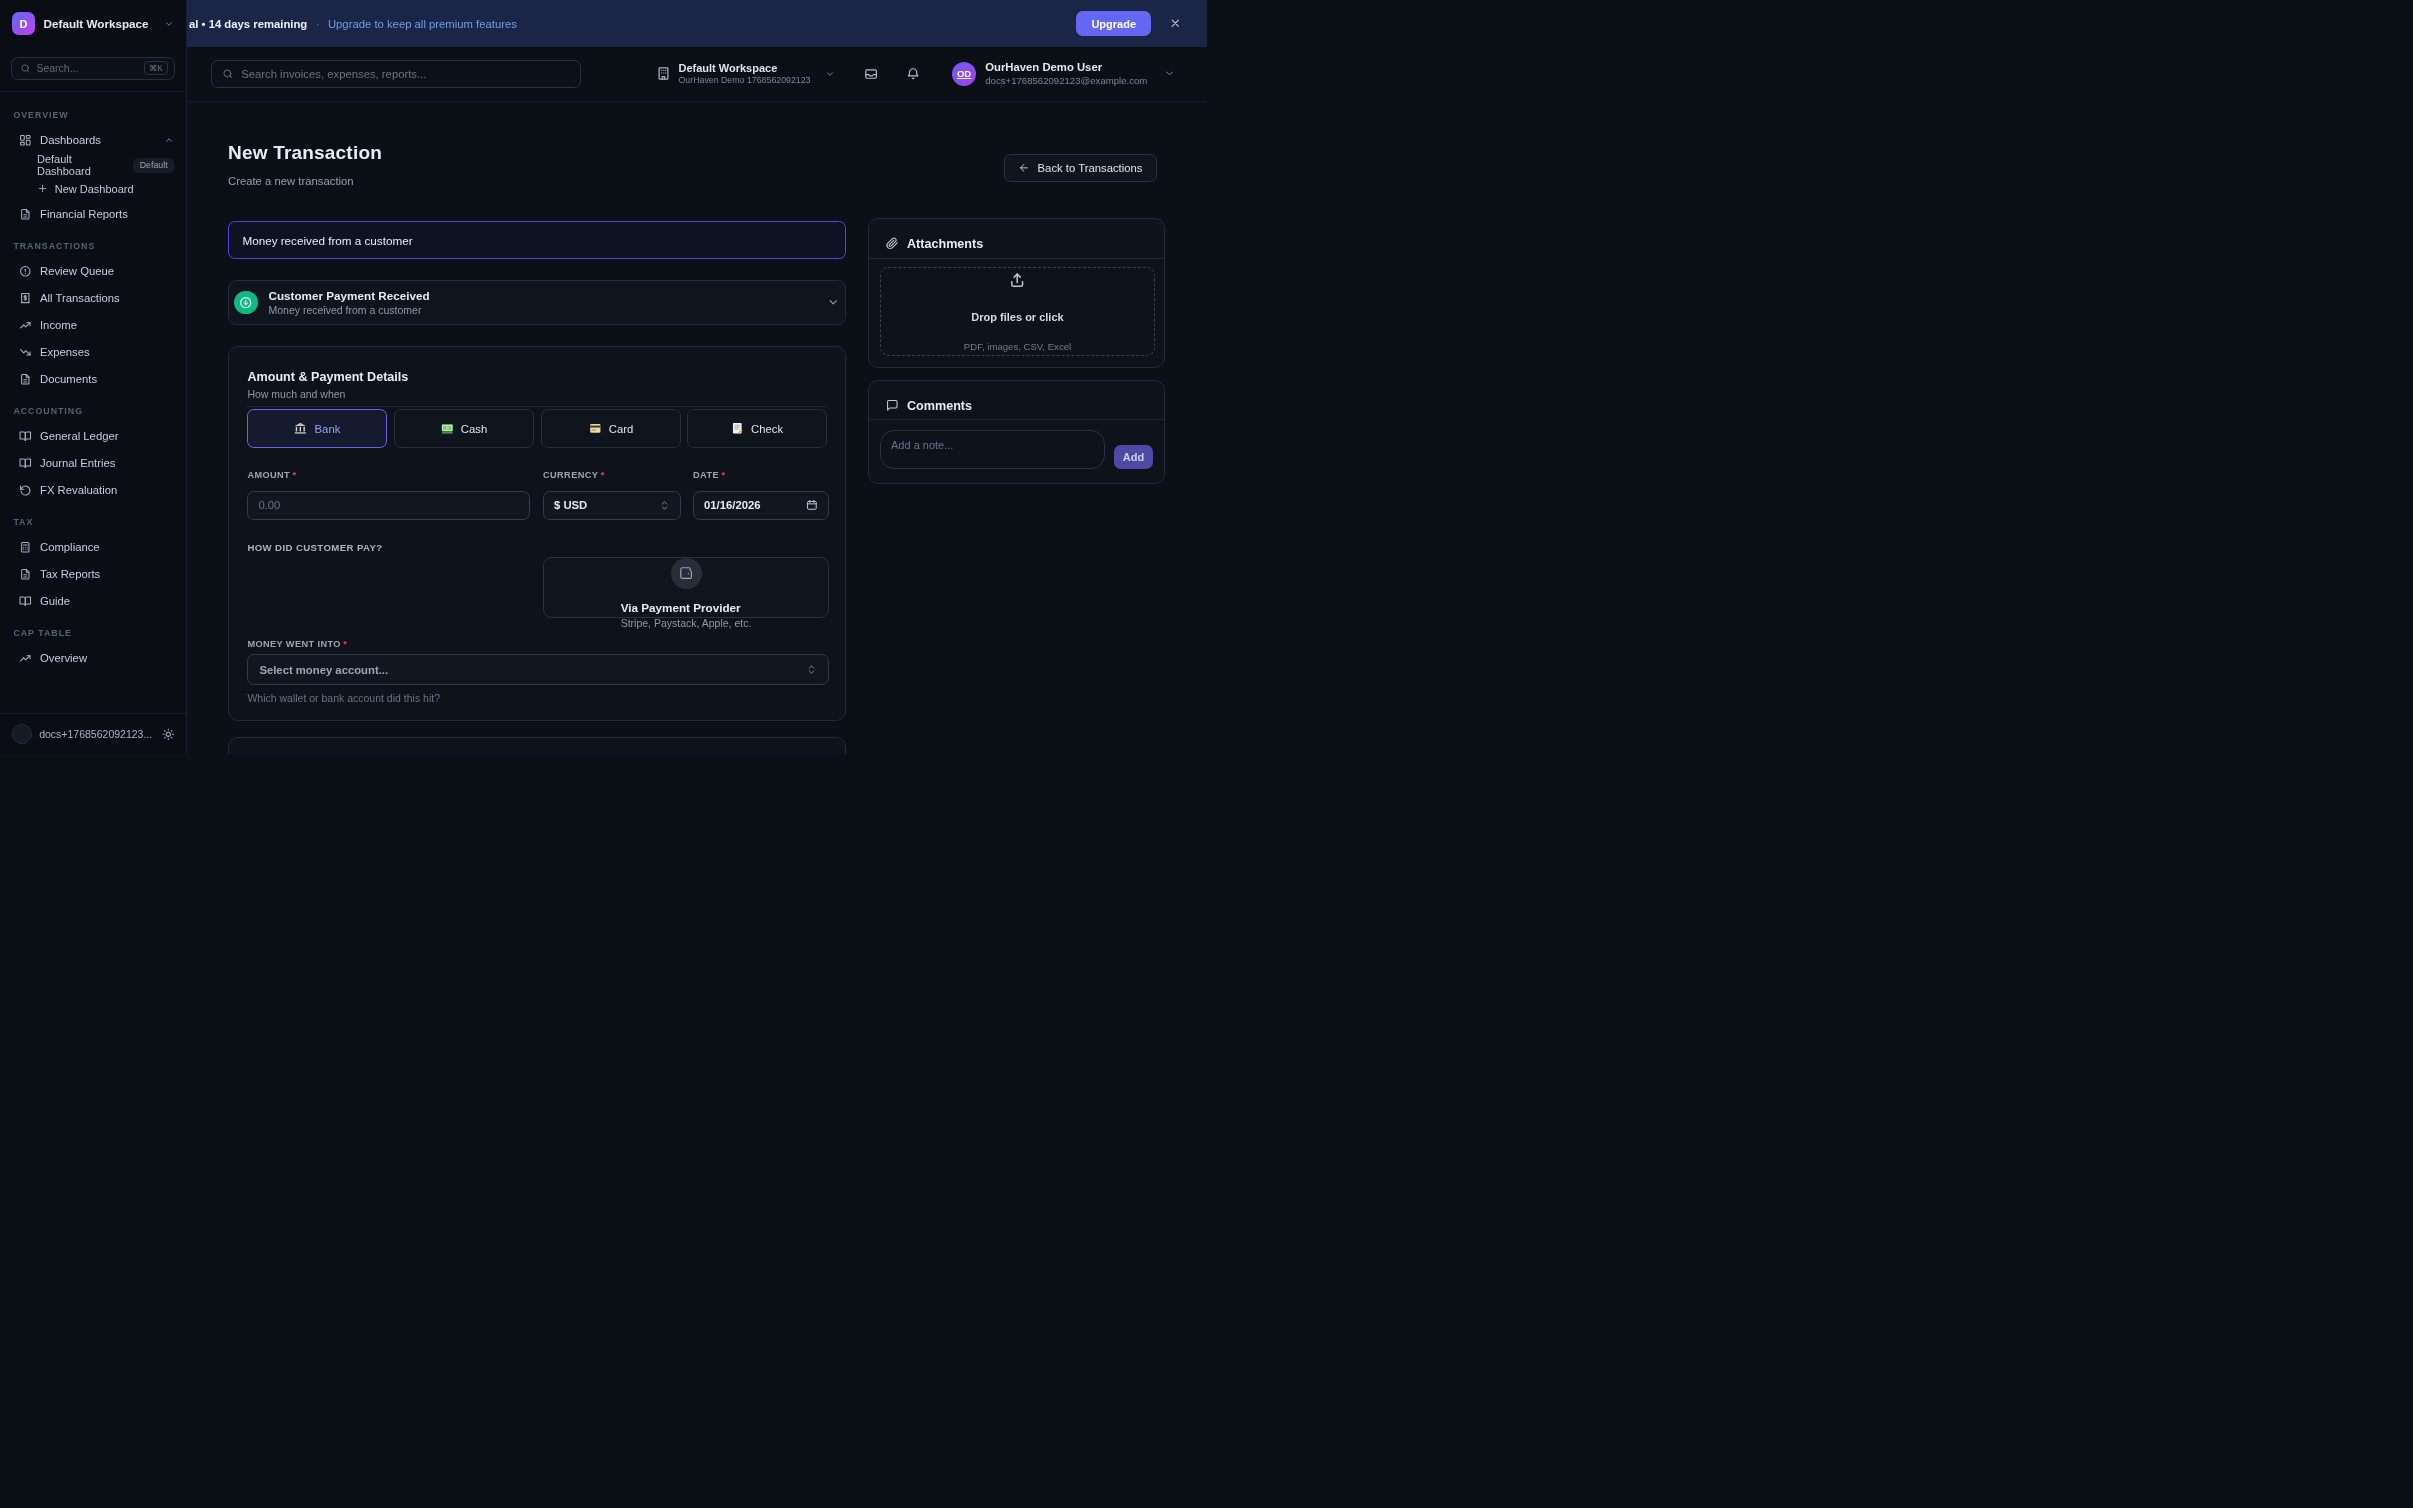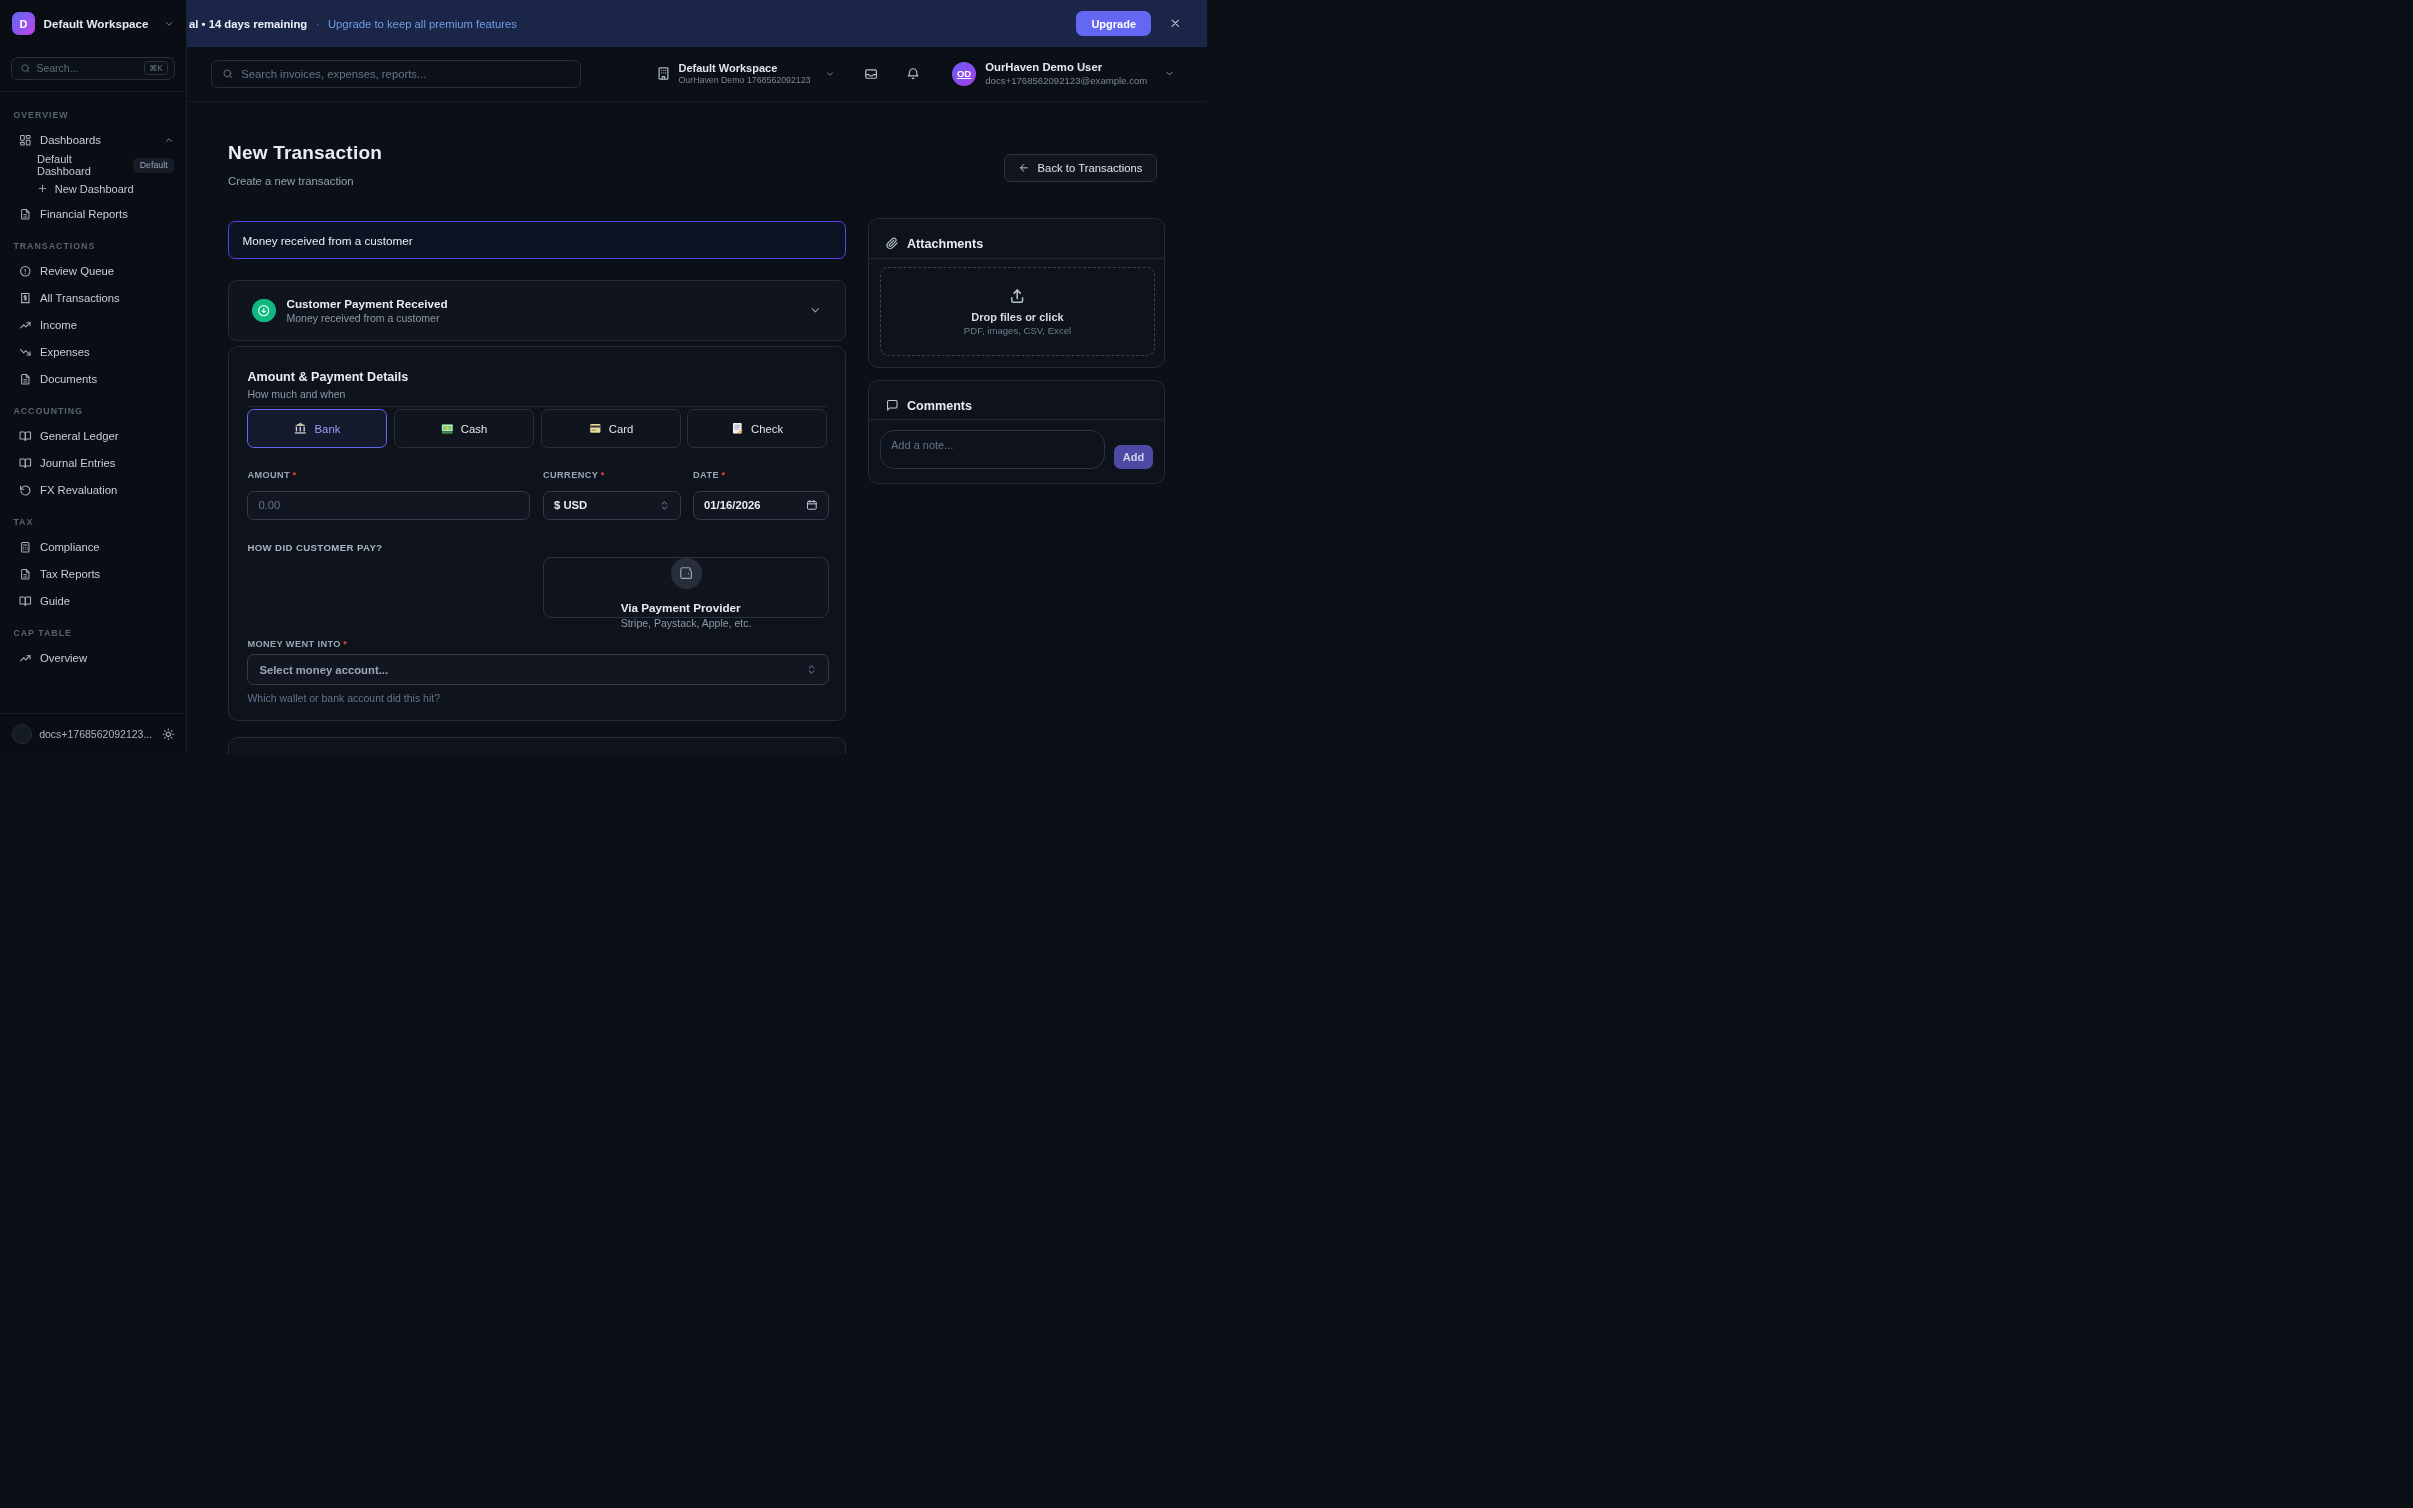--- a/index.html
+++ b/index.html
@@ -70,21 +70,21 @@
   .hdr-user .chev { width:11px; height:11px; color:#8b97a8; margin-left:7.5px; }
 
   
   .page-title { position:absolute; left:228px; top:142px; font-size:19px; font-weight:600; color:#e8edf4; letter-spacing:0.2px; }
   .page-sub { position:absolute; left:228px; top:175px; font-size:11.3px; color:#93a0b0; }
   .back-btn { position:absolute; top:154px; left:1004px; height:28px; display:flex; align-items:center; gap:7.5px; padding:0 13.4px; border:0.8px solid #2a3342; border-radius:6.7px; background:#10151e; color:#dfe5ec; font-size:11.3px; font-weight:500; cursor:pointer; font-family:inherit; }
   .back-btn .arr { width:11.7px; height:11.7px; color:#c6cdd7; }
 
   
   .type-input { position:absolute; left:228px; top:221px; width:618px; height:38px; border:1.3px solid #4f46e5; border-radius:6.7px; background:#0d1322; color:#e8edf4; font-size:11.7px; font-weight:500; padding:0 13.4px; outline:none; font-family:inherit; }
-  .type-sel { position:absolute; left:228px; top:280px; width:618px; height:61px; border:0.8px solid #242c3b; border-radius:8.4px; background:#0f141d; display:flex; align-items:center; gap:11px; padding:0 23px; cursor:pointer; }
+  .type-sel { position:absolute; left:228px; top:280px; width:618px; height:45px; border:0.8px solid #242c3b; border-radius:8.4px; background:#0f141d; display:flex; align-items:center; gap:11px; padding:0 5px; cursor:pointer; }
   .type-sel .gdot { width:23.5px; height:23.5px; border-radius:50%; background:#10b981; color:#eafff6; display:flex; align-items:center; justify-content:center; flex:none; }
   .type-sel .gdot svg { width:13.4px; height:13.4px; }
   .type-sel-title { font-size:11.7px; font-weight:600; color:#e8edf4; line-height:1.35; }
   .type-sel-sub { font-size:10.5px; color:#8c98a8; line-height:1.35; }
   .type-sel .chev { margin-left:auto; width:12.6px; height:12.6px; color:#9aa5b4; }
 
   .card { position:absolute; background:#0d121b; border:0.8px solid #232b3a; border-radius:10px; }
   .details-card { left:228px; top:346px; width:618px; height:375px; }
   .dc-title { position:absolute; left:18.4px; top:22.6px; font-size:12.6px; font-weight:700; color:#e8edf4; }
   .dc-sub { position:absolute; left:18.4px; top:41px; font-size:10.5px; color:#8c98a8; }
@@ -112,21 +112,21 @@
   .mode-sub { font-size:10.5px; color:#8c98a8; line-height:1.4; }
   .acct-sel { position:absolute; left:18.4px; top:307px; width:582px; height:31px; border:0.8px solid #323c4c; border-radius:6.7px; background:#111621; display:flex; align-items:center; padding:0 11px; font-size:11.3px; font-weight:600; color:#9aa6b5; cursor:pointer; }
   .helper { position:absolute; left:18.4px; top:345px; font-size:10.5px; color:#64748b; }
   .next-card { left:228px; top:737px; width:618px; height:50px; }
 
   
   .att-card { left:868px; top:218px; width:297px; height:150px; }
   .rc-head { position:absolute; left:17px; top:17.6px; display:flex; align-items:center; gap:8.4px; font-size:12.6px; font-weight:700; color:#e8edf4; }
   .rc-head svg { width:12.6px; height:12.6px; color:#c2cbd6; }
   .rc-div { position:absolute; left:0; right:0; top:39px; border-top:0.8px solid #1f2733; }
-  .dropzone { position:absolute; left:11px; top:48px; width:275px; height:89px; border:1.7px dashed #39424f; border-radius:8.4px; display:flex; flex-direction:column; align-items:center; justify-content:center; gap:2px; cursor:pointer; }
+  .dropzone { position:absolute; left:11px; top:48px; width:275px; height:89px; border:1.7px dashed #39424f; border-radius:8.4px; display:flex; flex-direction:column; align-items:center; justify-content:center; gap:18px; cursor:pointer; }
   .dropzone .up { width:18.4px; height:18.4px; color:#b8c2cf; margin-bottom:3.4px; }
   .dz-title { font-size:11px; font-weight:600; color:#d5dce4; }
   .dz-sub { font-size:9.6px; color:#717d8c; }
   .com-card { left:868px; top:380px; width:297px; height:104px; }
   .com-div { top:38px; }
   .note-area { position:absolute; left:11px; top:49px; width:225px; height:39px; background:transparent; border:0.8px solid #2a3342; border-radius:14px; padding:7.5px 10px; color:#c6cdd7; font-size:11px; font-family:inherit; resize:none; outline:none; }
   .note-area::placeholder { color:#64748b; }
   .add-btn { position:absolute; left:245px; top:64px; width:39px; height:24px; background:#4c4aa5; color:#cdd2e6; border:none; border-radius:6.7px; font-size:11px; font-weight:600; cursor:pointer; font-family:inherit; }
 </style>
 </head>

